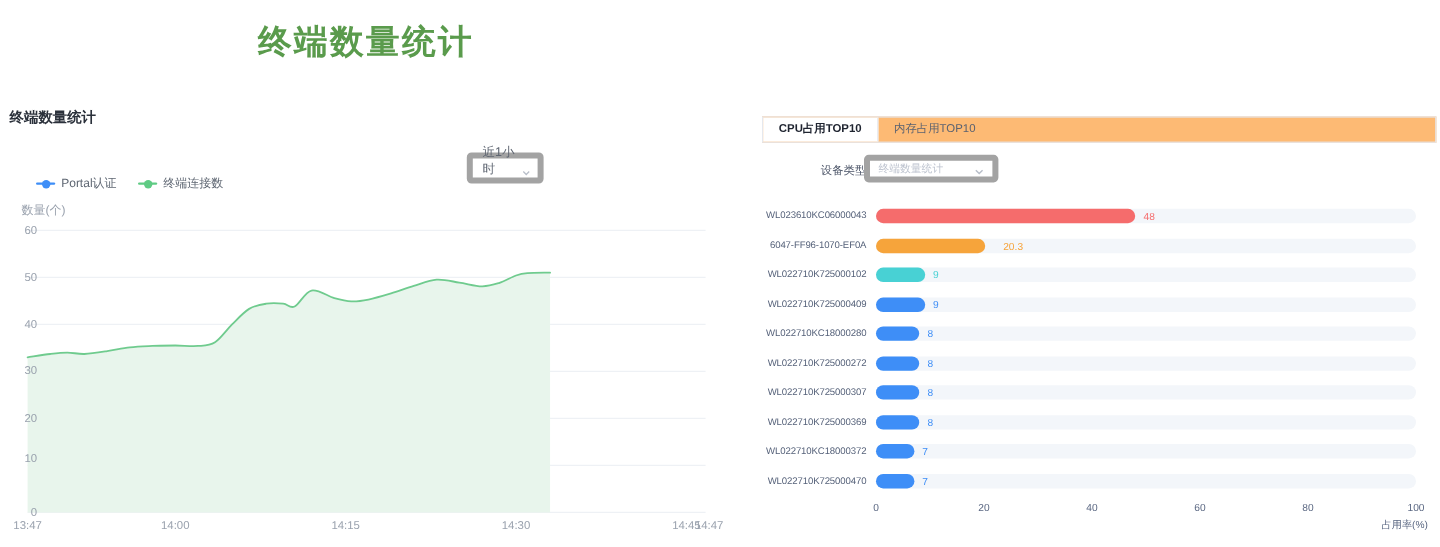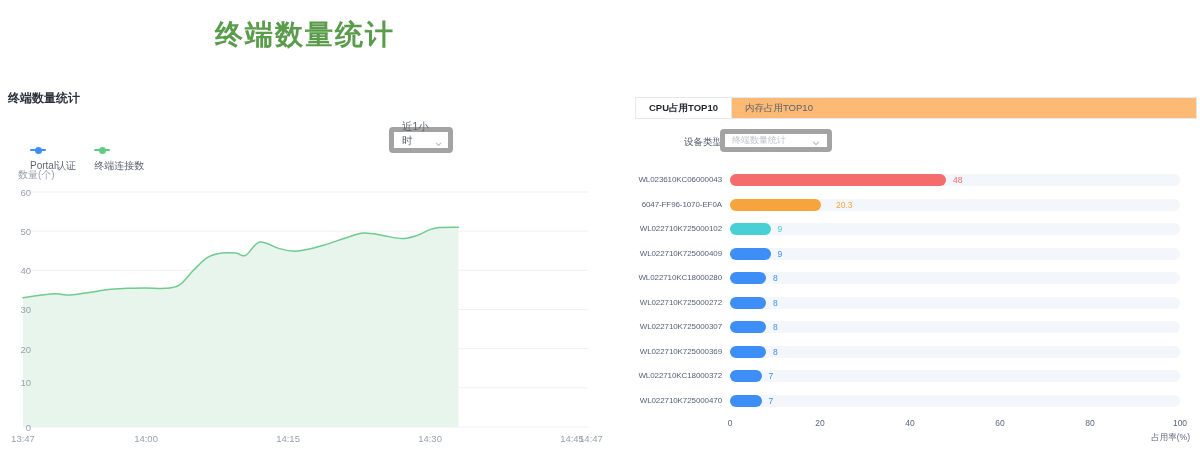--- a/index.html
+++ b/index.html
@@ -15,21 +15,21 @@
 
   
   .select-box { position:absolute; display:flex; align-items:flex-end; justify-content:space-between; border:5px solid #a3a3a3; border-radius:4px; background:#fff; color:#5f6672;margin-left:20px; }
   #range-select { left:369px; top:127px; width:64px; height:26px; padding:0 6px 0 8px; font-size:10.5px; }
   #date-range { position:absolute; left:438px; top:127px; width:172px; height:26px; border:1px solid #e3e6ec; border-radius:4px; display:flex; align-items:center; gap:4px; padding:0 6px; font-size:10px; color:#5f6672; background:#fff; white-space:nowrap; }
   .chevron { width:8px; height:8px; fill:none; stroke:#b8bec9; stroke-width:1.5; }
   .clock { width:11px; height:11px; stroke:#b8bec9; fill:none; stroke-width:1.2; flex:0 0 auto; }
 
   
   #legend { position:absolute; left:30px; top:146px; display:flex; gap:18px; align-items:center; }
-  .legend-item { display:inline-flex; align-items:flex-start; gap:5px; font-size:10px; color:#5e6672; cursor:pointer;flex-direction:column; }
+  .legend-item { display:inline-flex; align-items:center; gap:5px; font-size:10px; color:#5e6672; cursor:pointer; }
   .legend-marker { position:relative; width:16px; height:8px; }
   .legend-marker .ln { position:absolute; left:0; top:3px; width:16px; height:2px; border-radius:2px; }
   .legend-marker .dt { position:absolute; left:4.5px; top:0.5px; width:7px; height:7px; border-radius:50%; }
 
   #ylabel-left { position:absolute; left:18px; top:168px; font-size:10px; color:#9aa2ae; }
   .ytick { position:absolute; left:0; width:31px; text-align:right; font-size:9.5px; color:#9aa2ae; }
   .xtick { position:absolute; top:433px; font-size:9.5px; color:#9aa2ae; transform:translateX(-50%); white-space:nowrap; }
   #area-svg { position:absolute; left:20px; top:186px; }
 
   

